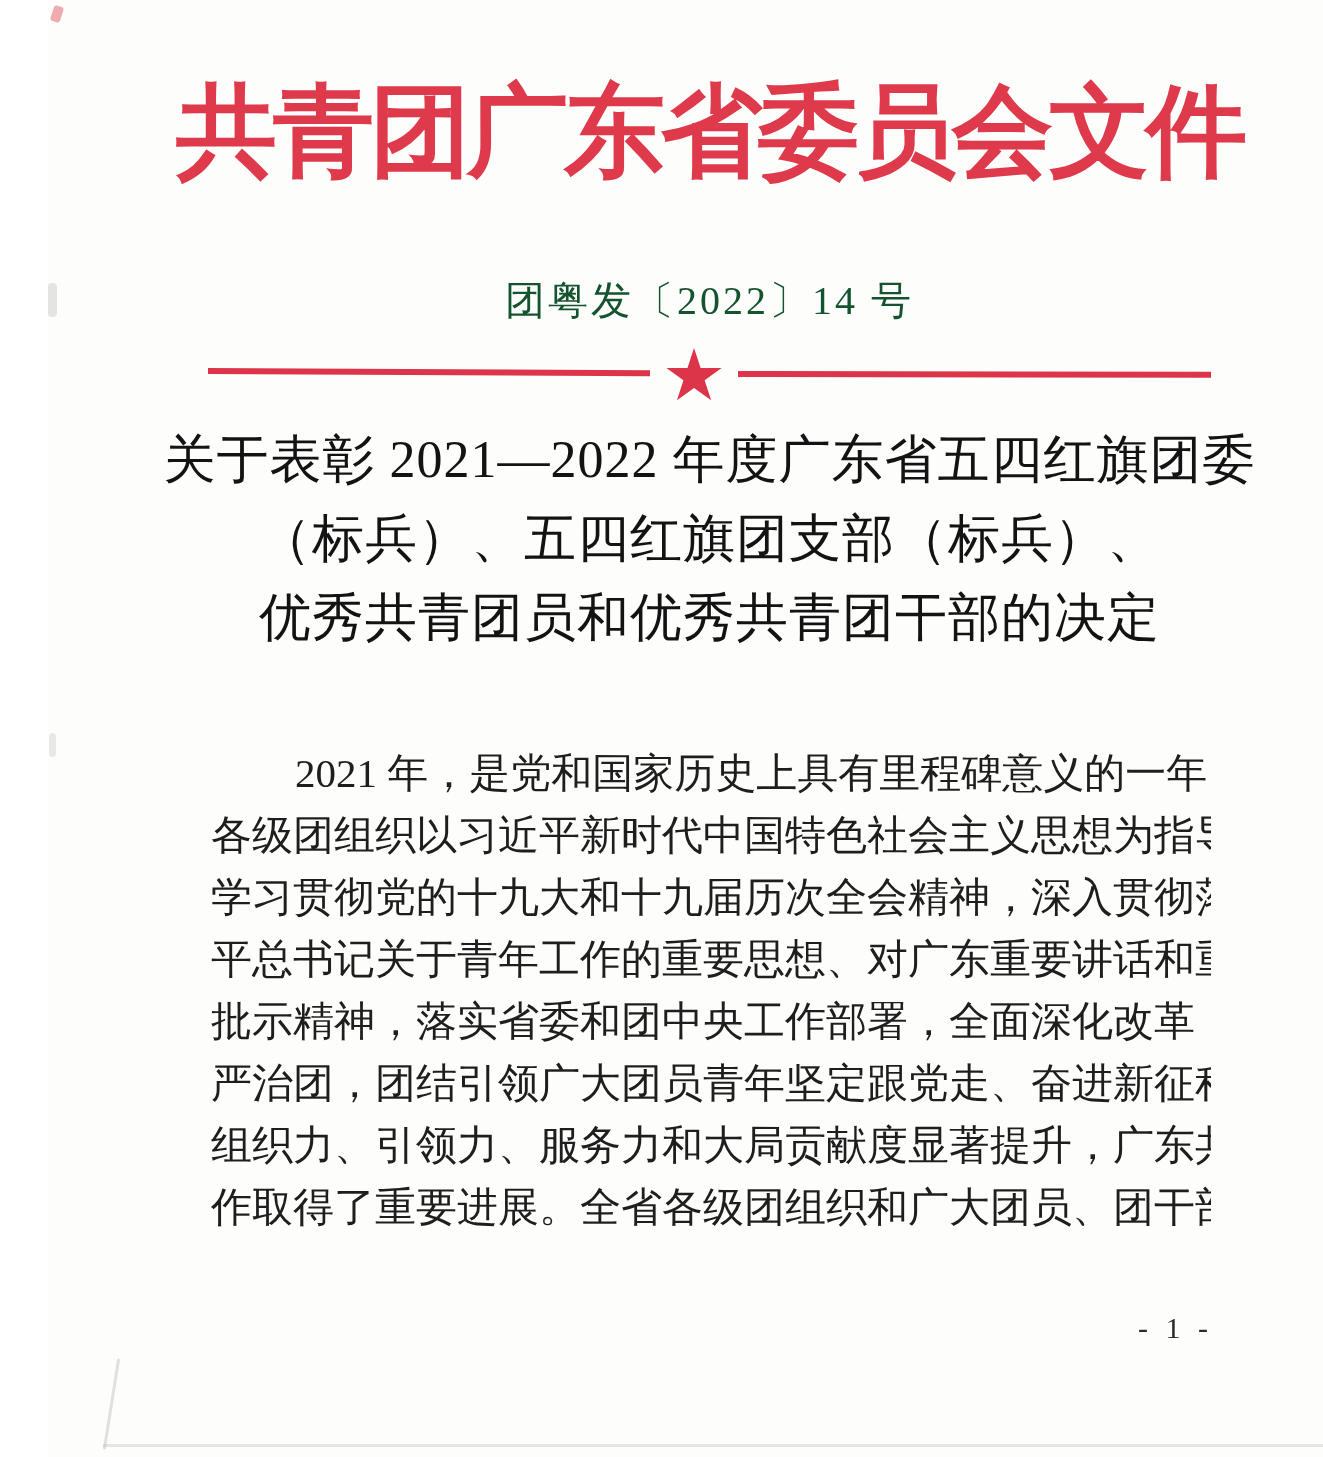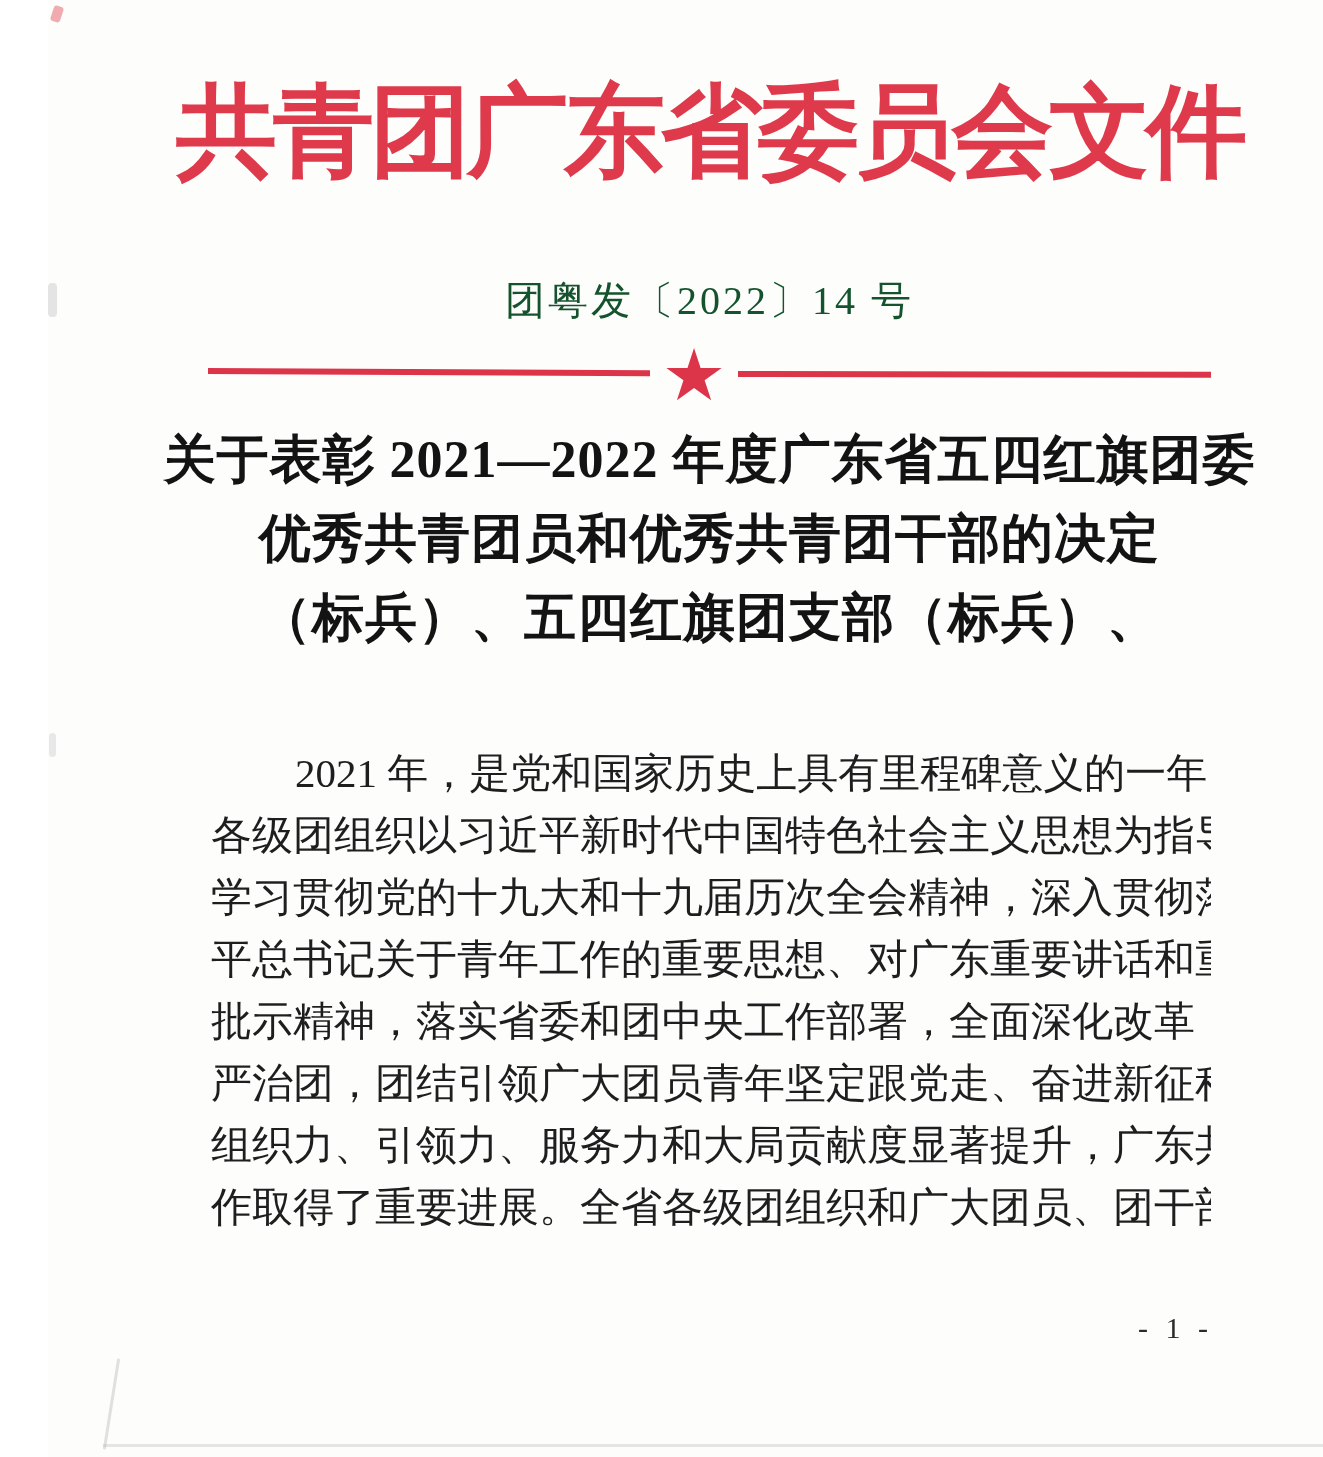--- a/index.html
+++ b/index.html
@@ -77,21 +77,21 @@
     color: #dc3449;
   }
 
   
   .doc-title {
     position: absolute;
     top: 420px;
     left: 80px;
     right: 80px;
     text-align: center;
-    font-weight: 700;
+    font-weight: 400;
     font-size: 52px;
     line-height: 79px;
     letter-spacing: 1px;
     color: #131313;
   }
   .doc-title-line { white-space: nowrap; }
 
   
   .body-text {
     position: absolute;
@@ -161,22 +161,22 @@
   <div class="header-title">共青团广东省委员会文件</div>
 
   <div class="doc-number">团粤发〔2022〕14 号</div>
 
   <div class="divider-left"></div>
   <div class="divider-star">★</div>
   <div class="divider-right"></div>
 
   <div class="doc-title">
     <div class="doc-title-line">关于表彰 2021—2022 年度广东省五四红旗团委</div>
+    <div class="doc-title-line">（标兵）、五四红旗团支部（标兵）、</div>
     <div class="doc-title-line">优秀共青团员和优秀共青团干部的决定</div>
-    <div class="doc-title-line">（标兵）、五四红旗团支部（标兵）、</div>
   </div>
 
   <div class="body-text">
     <div class="body-line indent">2021 年，是党和国家历史上具有里程碑意义的一年。全省</div>
     <div class="body-line">各级团组织以习近平新时代中国特色社会主义思想为指导，认真</div>
     <div class="body-line">学习贯彻党的十九大和十九届历次全会精神，深入贯彻落实习近</div>
     <div class="body-line">平总书记关于青年工作的重要思想、对广东重要讲话和重要指示</div>
     <div class="body-line">批示精神，落实省委和团中央工作部署，全面深化改革，全面从</div>
     <div class="body-line">严治团，团结引领广大团员青年坚定跟党走、奋进新征程，团的</div>
     <div class="body-line">组织力、引领力、服务力和大局贡献度显著提升，广东共青团工</div>

